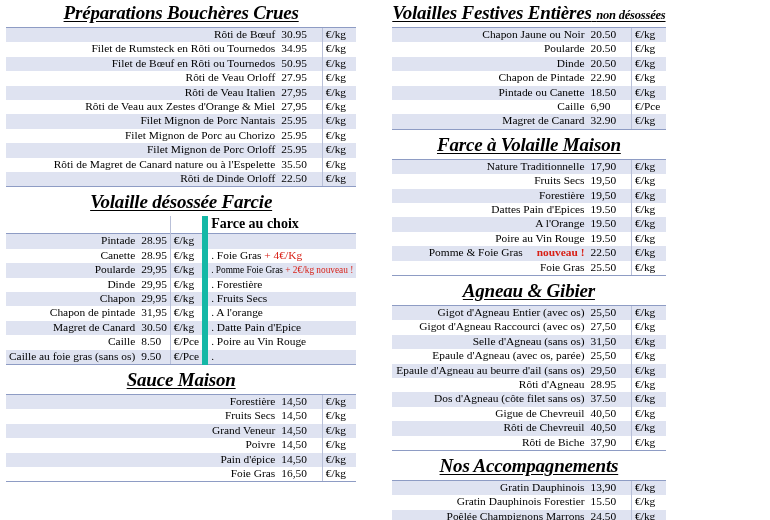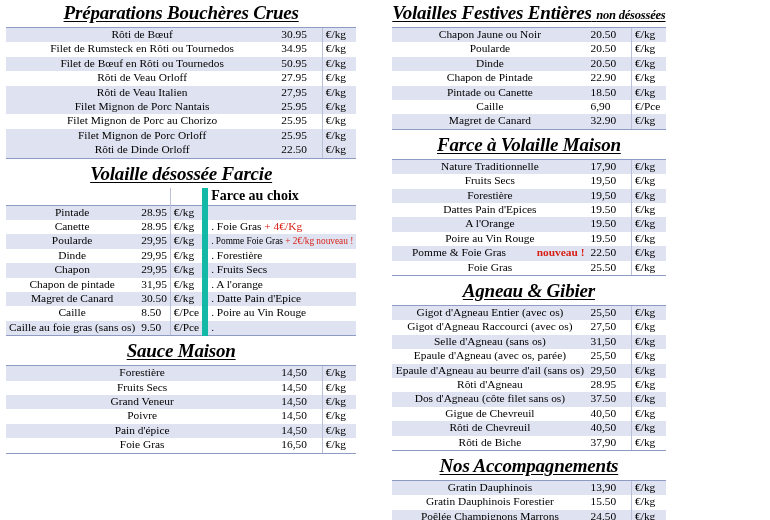--- a/index.html
+++ b/index.html
@@ -56,21 +56,21 @@
   table.menu td {
     padding: 1px 3px 2px 3px;
     vertical-align: baseline;
     white-space: nowrap;
     overflow: hidden;
   }
   table.menu tr.shade td { background: #dfe3f1; }
   table.menu tr.topline td { border-top: 1.3px solid #8e9cc4; }
   table.menu tr.botline td { border-bottom: 1.3px solid #8e9cc4; }
 
-  td.name  { text-align: center; }
+  td.name  { text-align: right; }
   td.price { width: 44px; padding-right: 4px; }
   td.unit  { text-align: left;  width: 34px; padding-left: 5px; border-left: 1px solid #b9c0d8; }
   td.farce { text-align: left; padding-left: 5px; border-left: 6px solid #14b8a6; }
 
   .hdr-farce {
     font-weight: bold;
     font-size: 14px;
     padding-bottom: 1px;
   }
   td.hdr-blank { border-left: 1px solid #b9c0d8; }
@@ -114,33 +114,43 @@
             <tr>
               <td class="name">Rôti de Veau Orloff</td>
               <td class="price">27.95</td>
               <td class="unit">€/kg</td>
             </tr>
             <tr class="shade">
               <td class="name">Rôti de Veau Italien</td>
               <td class="price">27,95</td>
               <td class="unit">€/kg</td>
             </tr>
+            <tr>
+              <td class="name">Rôti de Veau aux Zestes d'Orange &amp; Miel</td>
+              <td class="price">27,95</td>
+              <td class="unit">€/kg</td>
+            </tr>
             <tr class="shade">
               <td class="name">Filet Mignon de Porc Nantais</td>
               <td class="price">25.95</td>
               <td class="unit">€/kg</td>
             </tr>
             <tr>
               <td class="name">Filet Mignon de Porc au Chorizo</td>
               <td class="price">25.95</td>
               <td class="unit">€/kg</td>
             </tr>
             <tr class="shade">
               <td class="name">Filet Mignon de Porc Orloff</td>
               <td class="price">25.95</td>
+              <td class="unit">€/kg</td>
+            </tr>
+            <tr>
+              <td class="name">Rôti de Magret de Canard nature ou à l'Espelette</td>
+              <td class="price">35.50</td>
               <td class="unit">€/kg</td>
             </tr>
             <tr class="shade botline">
               <td class="name">Rôti de Dinde Orloff</td>
               <td class="price">22.50</td>
               <td class="unit">€/kg</td>
             </tr>
           </tbody>
       </table>
     </div>

